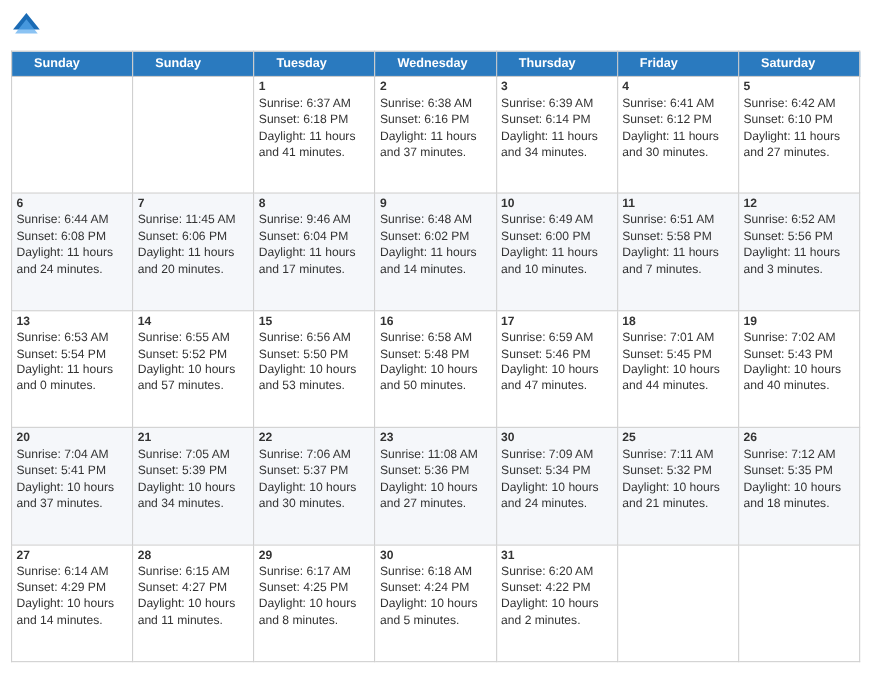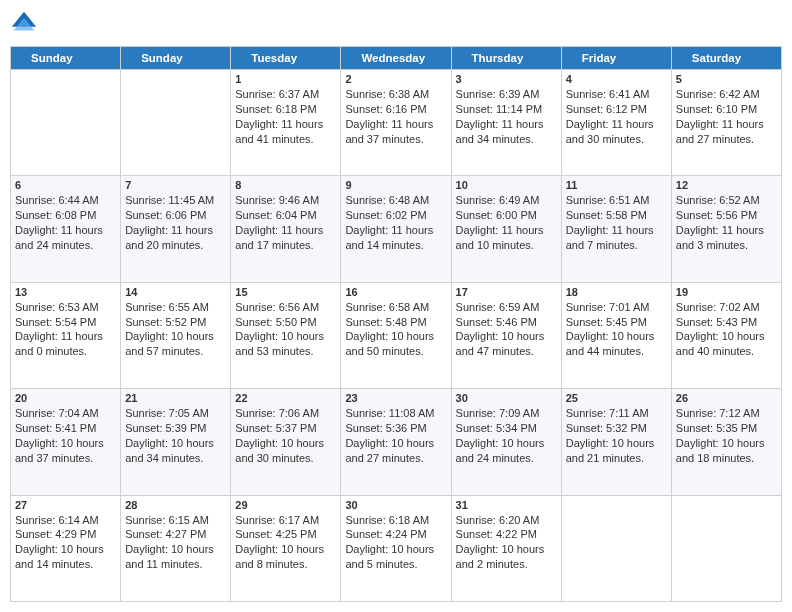--- a/index.html
+++ b/index.html
@@ -150,21 +150,21 @@
           </td>
           <td>
             <span class="day-num">2</span>
             <div class="day-detail">Sunrise: 6:38 AM
 Sunset: 6:16 PM
 Daylight: 11 hours and 37 minutes.</div>
           </td>
           <td>
             <span class="day-num">3</span>
             <div class="day-detail">Sunrise: 6:39 AM
-Sunset: 11:14 PM
+Sunset: 6:14 PM
 Daylight: 11 hours and 34 minutes.</div>
           </td>
           <td>
             <span class="day-num">4</span>
             <div class="day-detail">Sunrise: 6:41 AM
 Sunset: 6:12 PM
 Daylight: 11 hours and 30 minutes.</div>
           </td>
           <td>
             <span class="day-num">5</span>

